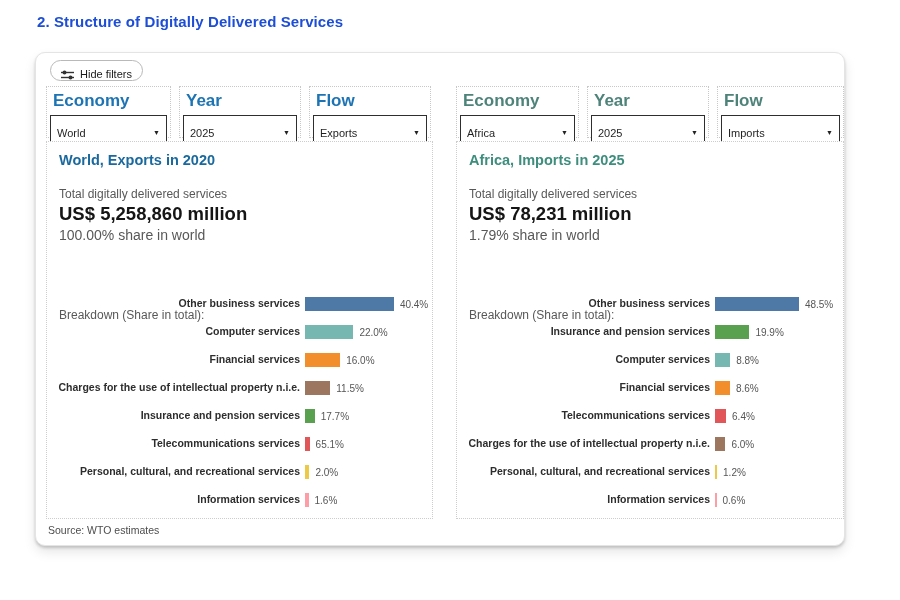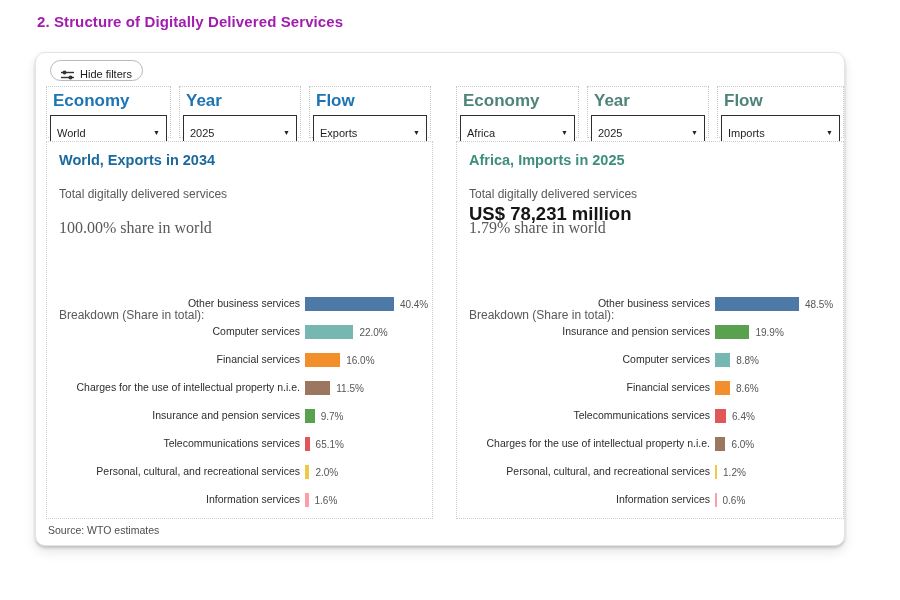--- a/index.html
+++ b/index.html
@@ -3,21 +3,21 @@
 <meta charset="utf-8">
 <style>
   html,body{margin:0;padding:0;}
   body{
     width:900px;height:600px;position:relative;overflow:hidden;
     background:#ffffff;font-family:"Liberation Sans",sans-serif;
     -webkit-font-smoothing:antialiased;
   }
   .page-title{
     position:absolute;left:37px;top:13px;margin:0;
-    font-size:15px;font-weight:bold;color:#a21caf;letter-spacing:.1px;
+    font-size:15px;font-weight:bold;color:#1d4ed8;letter-spacing:.1px;
   }
   .card{
     position:absolute;left:35px;top:52px;width:808px;height:492px;
     background:#fff;border:1px solid #e4e4e4;border-radius:10px;
     box-shadow:0 2px 3px rgba(0,0,0,.18),0 6px 12px rgba(0,0,0,.10);
   }
   
   .hide-filters{
     position:absolute;left:14px;top:7px;height:21px;
     display:flex;align-items:flex-end;gap:6px;padding:0 10px;
@@ -47,27 +47,27 @@
   
   .panel{
     position:absolute;top:88px;height:378px;box-sizing:border-box;
     border:1px dotted #cdcdcd;background:#fff;
   }
   .panel-0{left:10px;width:387px;}
   .panel-1{left:420px;width:388px;}
   .panel-heading{position:absolute;left:12px;top:10px;margin:0;font-size:14.5px;font-weight:bold;}
   .total-label{position:absolute;left:12px;top:45px;font-size:12px;color:#585858;text-align:right;}
   .total-value{position:absolute;left:12px;top:61px;font-size:18.5px;font-weight:bold;color:#151515;}
-  .share-text{position:absolute;left:12px;top:77px;font-size:16px;color:#585858;font-family:Liberation Serif, serif;}
+  .share-text{position:absolute;left:12px;top:85px;font-size:14px;color:#585858;}
   .breakdown-label{position:absolute;left:12px;top:126px;font-size:12px;color:#585858;margin-top:40px;}
   .chart{position:absolute;left:0;top:148px;right:0;}
   .crow{display:flex;align-items:center;height:28px;}
   .cat{
     flex:0 0 253px;width:253px;display:flex;justify-content:flex-end;align-items:center;
-    font-size:10.5px;font-weight:normal;color:#2d2d2d;text-align:right;
+    font-size:10.5px;font-weight:bold;color:#2d2d2d;text-align:right;
     white-space:nowrap;line-height:1.1;
   }
   .bar{height:14px;margin-left:5px;flex:0 0 auto;}
   .val{margin-left:6px;font-size:10px;color:#565656;white-space:nowrap;}
   .source{position:absolute;left:12px;bottom:9px;font-size:10.5px;color:#4d4d4d;}
 </style>
 </head>
 <body>
 
 <h1 class="page-title">2. Structure of Digitally Delivered Services</h1>
@@ -124,22 +124,23 @@
   </div>
   <div class="filter-box fb-6">
     <span class="filter-label" style="color: rgb(78, 131, 122);">Flow</span>
     <div class="dropdown">
       <span>Imports</span>
       <span class="dd-arrow">▼</span>
     </div>
   </div>
 
   <div class="panel panel-0">
-    <h2 class="panel-heading" style="color: rgb(26, 105, 158);">World, Exports in 2034</h2>
+    <h2 class="panel-heading" style="color: rgb(26, 105, 158);">World, Exports in 2020</h2>
     <div class="total-label">Total digitally delivered services</div>
+    <div class="total-value">US$ 5,258,860 million</div>
     <div class="share-text">100.00% share in world</div>
     <div class="breakdown-label">Breakdown (Share in total):</div>
     <div class="chart">
         <div class="crow">
           <div class="cat">Other business services</div>
           <div class="bar" style="width: 88.88px; background: rgb(78, 121, 167);"></div>
           <div class="val">40.4%</div>
         </div>
         <div class="crow">
           <div class="cat">Computer services</div>
@@ -152,21 +153,21 @@
           <div class="val">16.0%</div>
         </div>
         <div class="crow">
           <div class="cat">Charges for the use of intellectual property n.i.e.</div>
           <div class="bar" style="width: 25.3px; background: rgb(157, 118, 96);"></div>
           <div class="val">11.5%</div>
         </div>
         <div class="crow">
           <div class="cat">Insurance and pension services</div>
           <div class="bar" style="width: 9.68px; background: rgb(89, 161, 79);"></div>
-          <div class="val">9.7%</div>
+          <div class="val">17.7%</div>
         </div>
         <div class="crow">
           <div class="cat">Telecommunications services</div>
           <div class="bar" style="width: 4.62px; background: rgb(225, 87, 89);"></div>
           <div class="val">65.1%</div>
         </div>
         <div class="crow">
           <div class="cat">Personal, cultural, and recreational services</div>
           <div class="bar" style="width: 4.4px; background: rgb(237, 201, 72);"></div>
           <div class="val">2.0%</div>

